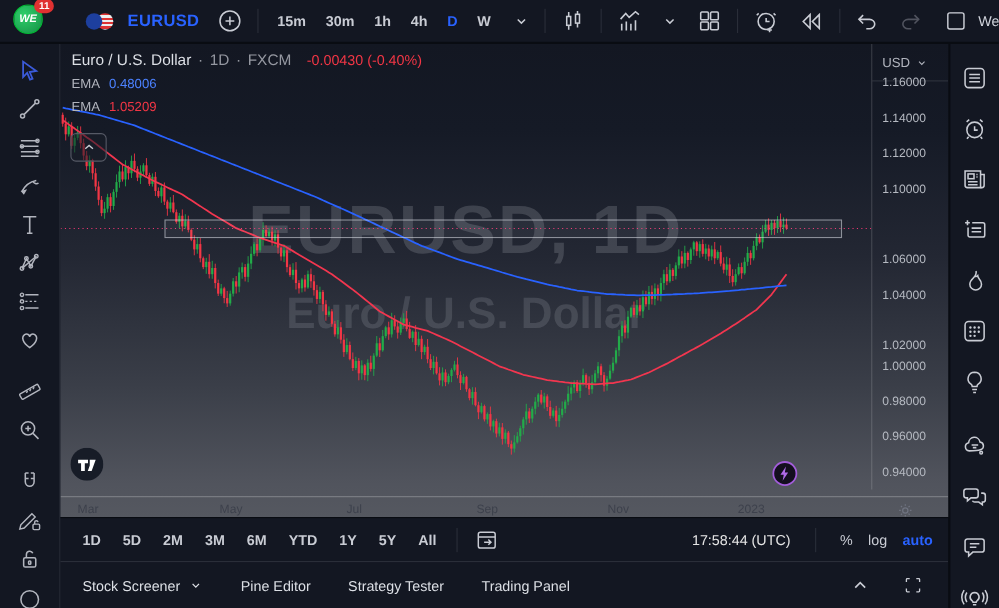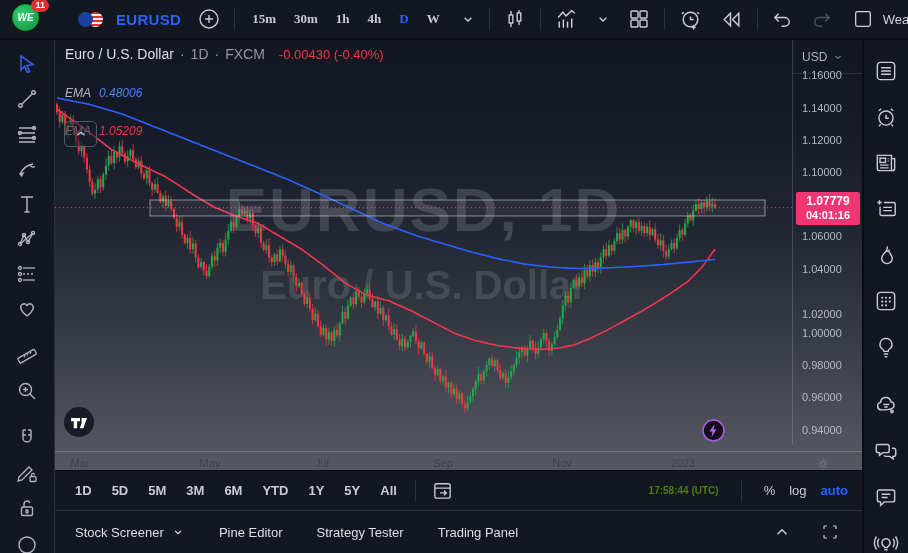--- a/index.html
+++ b/index.html
@@ -18,21 +18,21 @@
     color:#fff; font-size:10px; font-weight:bold; font-style:italic; }
   #logo-badge { position:absolute; top:-5px; right:-7px; background:#e03131; color:#fff;
     font-size:9px; font-weight:bold; border-radius:8px; padding:2px 4px; line-height:1; }
   #flags { display:flex; margin-left:26px; flex:0 0 auto; }
   .flag { width:15px; height:15px; border-radius:50%; }
   #flag-eu { background:#1d3f9e; z-index:2; }
   #flag-us { background:repeating-linear-gradient(180deg,#d33 0 2px,#eee 2px 4px); margin-left:-5px; }
   #symbol-name { color:#2962ff; font-weight:bold; font-size:15px; letter-spacing:.3px; }
   #intervals { display:flex; align-items:center; gap:4px; }
   .interval { background:none; border:0; color:#c9ccd4; font-size:13px; font-weight:bold;
-    padding:4px 7px; border-radius:4px; cursor:pointer; font-family:Liberation Serif, serif; }
+    padding:4px 7px; border-radius:4px; cursor:pointer; font-family:Liberation Sans, sans-serif; }
   .interval.active { color:#2962ff; }
   .tb-icon { color:#c9ccd4; background:none; border:0; padding:3px; cursor:pointer; display:flex; align-items:center; }
   .tb-icon.dim { color:#50535e; }
   #account { display:flex; align-items:center; gap:9px; margin-left:6px; }
   #account-name { font-size:13px; color:#d1d4dc; white-space:nowrap; }
 
   
   #main { display:flex; height:513px; }
   #left-toolbar { width:55px; background:#131722; border-right:1px solid #2a2e39;
     display:flex; flex-direction:column; align-items:center; padding-top:6px; }
@@ -49,21 +49,21 @@
     background:linear-gradient(180deg,#131722 0%,#151a26 18%,#232733 45%,#3a3e48 72%,#51545d 93%,#555860 100%); }
   #plot { position:absolute; left:0; top:0; }
   #watermark { position:absolute; left:0; top:16px; width:737px; text-align:center; pointer-events:none; }
   #wm1 { margin-top:118px; font-size:62px; font-weight:bold; color:rgba(158,163,173,0.25); letter-spacing:2px; }
   #wm2 { margin-top:18px; font-size:40px; font-weight:bold; color:rgba(158,163,173,0.22); }
   #chart-header { position:absolute; left:10px; top:6px; font-size:14px; }
   #symbol-row { display:flex; gap:6px; align-items:baseline; }
   #symbol-row .t { color:#dcdfe5; }
   #symbol-row .m { color:#9598a1; }
   #symbol-row .chg { color:#f23645; margin-left:8px; font-size:13px; }
-  .legend-row { display:flex; gap:8px; font-size:12px; margin-top:24px;font-style:italic; }
+  .legend-row { display:flex; gap:8px; font-size:12px; margin-top:7px; }
   .legend-row .lbl { color:#b2b5be; }
   #collapse-btn { position:absolute; left:9px; top:81px; width:33px; height:26px;
     border:1px solid #565a66; border-radius:5px; background:rgba(25,29,40,0.55);
     display:flex; align-items:center; justify-content:center; color:#c9ccd4; cursor:pointer; }
   #tv-logo { position:absolute; left:9px; top:367px; cursor:pointer; }
   #flash-btn { position:absolute; left:646px; top:378px; cursor:pointer; }
 
   
   #price-scale { position:absolute; right:0; top:0; width:70px; height:405px;
     border-left:1px solid rgba(255,255,255,0.16); }
@@ -81,21 +81,21 @@
   .tlabel { position:absolute; top:5px; transform:translateX(-50%); font-size:11px; color:#3d414c; }
   #axis-gear { position:absolute; right:30px; top:3px; color:#6f7380; }
 
   
   #range-bar { height:40px; background:#131722; display:flex; align-items:center;
     padding:0 14px; gap:4px; border-top:1px solid #090c12; }
   .range-btn { background:none; border:0; color:#c9ccd4; font-size:13px; font-weight:bold;
     padding:4px 6px; cursor:pointer; border-radius:4px; font-family:inherit; }
   #range-bar .sep-v { margin:0 8px; }
   #rb-right { margin-left:auto; display:flex; align-items:center; gap:14px; }
-  #clock { font-size:10px; color:#4d7c0f; cursor:pointer;font-weight:bold; }
+  #clock { font-size:13px; color:#e5e5e5; cursor:pointer; }
   .scale-opt { background:none; border:0; color:#c9ccd4; font-size:13px; cursor:pointer; font-family:inherit; }
   .scale-opt.blue { color:#2962ff; font-weight:bold; }
 
   
   #bottom-panel { height:43px; background:#131722; border-top:1px solid #2a2e39;
     display:flex; align-items:center; padding:0 20px; gap:34px; }
   .bp-tab { display:flex; align-items:center; gap:7px; color:#dcdfe5; font-size:13px;
     background:none; border:0; cursor:pointer; font-family:inherit; }
   #bp-right { margin-left:auto; display:flex; align-items:center; gap:24px; color:#c9ccd4; }
 </style>
@@ -843,24 +843,20 @@
             <div class="tick" style="top: 93.8013px;">1.12000</div>
             <div class="tick" style="top: 125.995px;">1.10000</div>
             <div class="tick" style="top: 190.383px;">1.06000</div>
             <div class="tick" style="top: 222.577px;">1.04000</div>
             <div class="tick" style="top: 268px;">1.02000</div>
             <div class="tick" style="top: 286.965px;">1.00000</div>
             <div class="tick" style="top: 319.159px;">0.98000</div>
             <div class="tick" style="top: 351.353px;">0.96000</div>
             <div class="tick" style="top: 383.547px;">0.94000</div>
           </div>
-        <div id="last-label" style="background: rgb(242, 54, 116); top: 151.731px;">
-          <div id="last-price">1.07779</div>
-          <div id="countdown">04:01:16</div>
-        </div>
       </div>
       <div id="time-axis">
         <div id="tlabels">
             <div class="tlabel" style="left: 25px;">Mar</div>
             <div class="tlabel" style="left: 145px; padding-left: 20px;">May</div>
             <div class="tlabel" style="left: 267px;">Jul</div>
             <div class="tlabel" style="left: 388px;">Sep</div>
             <div class="tlabel" style="left: 507px;">Nov</div>
             <div class="tlabel" style="left: 628px;">2023</div>
           </div>
@@ -868,21 +864,21 @@
             <circle cx="12" cy="12" r="3.2"></circle>
             <path d="M12 4.5v2M12 17.5v2M4.5 12h2M17.5 12h2M6.7 6.7l1.4 1.4M15.9 15.9l1.4 1.4M17.3 6.7l-1.4 1.4M8.1 15.9l-1.4 1.4"></path>
           </svg>
       </div>
     </div>
 
     <div id="range-bar">
       <div id="ranges" style="display:flex;gap:8px">
           <button class="range-btn">1D</button>
           <button class="range-btn">5D</button>
-          <button class="range-btn">5M</button>
+          <button class="range-btn">2M</button>
           <button class="range-btn">3M</button>
           <button class="range-btn">6M</button>
           <button class="range-btn">YTD</button>
           <button class="range-btn">1Y</button>
           <button class="range-btn">5Y</button>
           <button class="range-btn">All</button>
         </div>
       <div class="sep-v"></div>
       <button class="tb-icon">
         <svg width="23" height="23" viewBox="0 0 24 24" fill="none" stroke="currentColor" stroke-width="1.4">

